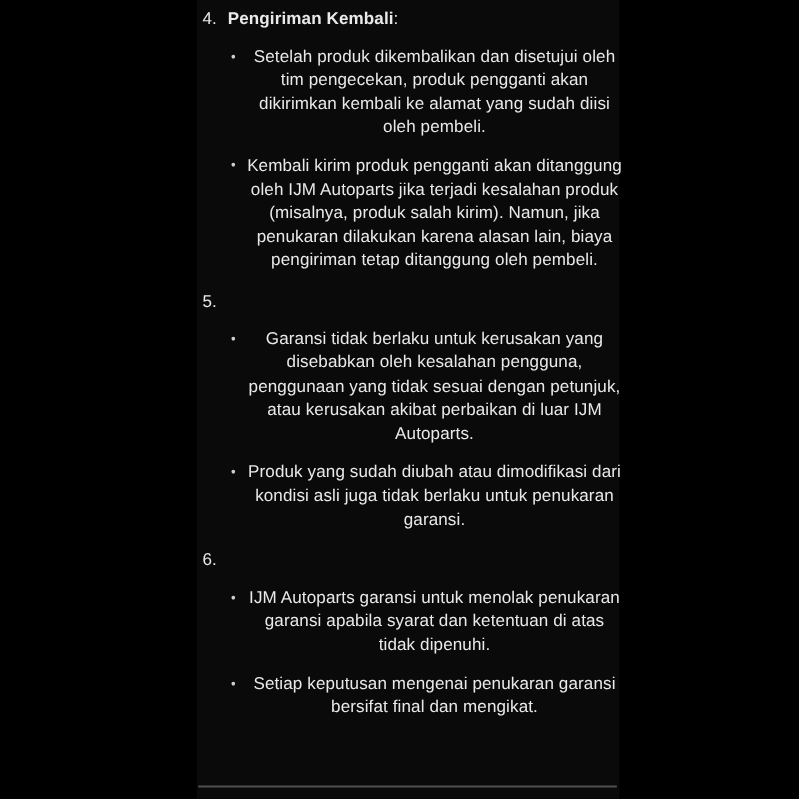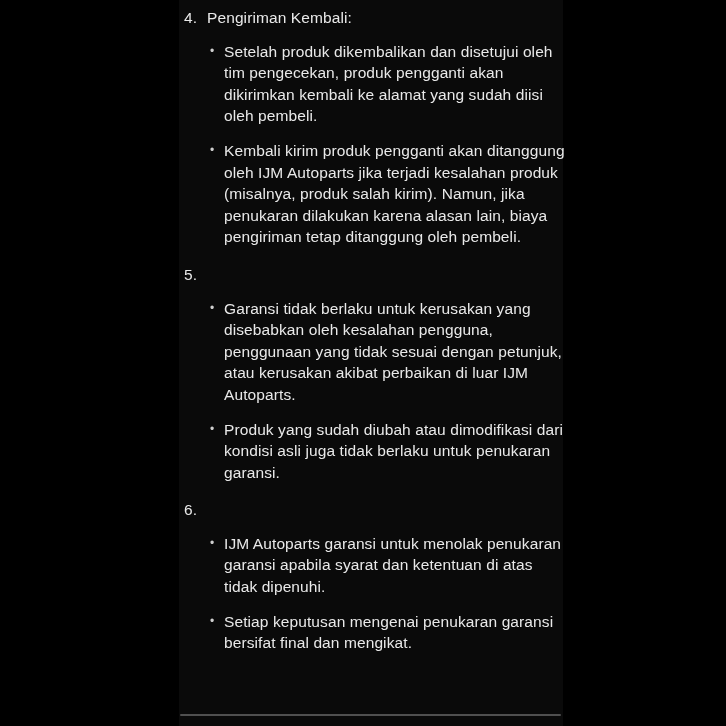--- a/index.html
+++ b/index.html
@@ -35,33 +35,33 @@
   .section:last-child{margin-bottom:0;}
   .heading{
     display:flex;
     margin-bottom:12px;
   }
   .heading .num{
     width:23px;
     flex:none;
     font-weight:400;
   }
-  .heading .title b{font-weight:400;margin-top:15px;}
+  .heading .title b{font-weight:700;margin-top:15px;}
   .bullet{
     display:flex;
     margin:0 0 13px 26px;
   }
   .bullet .dot{
     flex:none;
     width:14px;
     font-size:12px;
     line-height:21.6px;
     color:#cfcfcf;
   }
-  .bullet .btext{flex:1;}
+  .bullet .btext{flex:1;text-align:center;}
   .divider{
     position:absolute;
     left:180px;top:714px;
     width:381px;height:2px;
     background:var(--divider);
     border-radius:1px;
   }
 </style>
 </head>
 <body>

